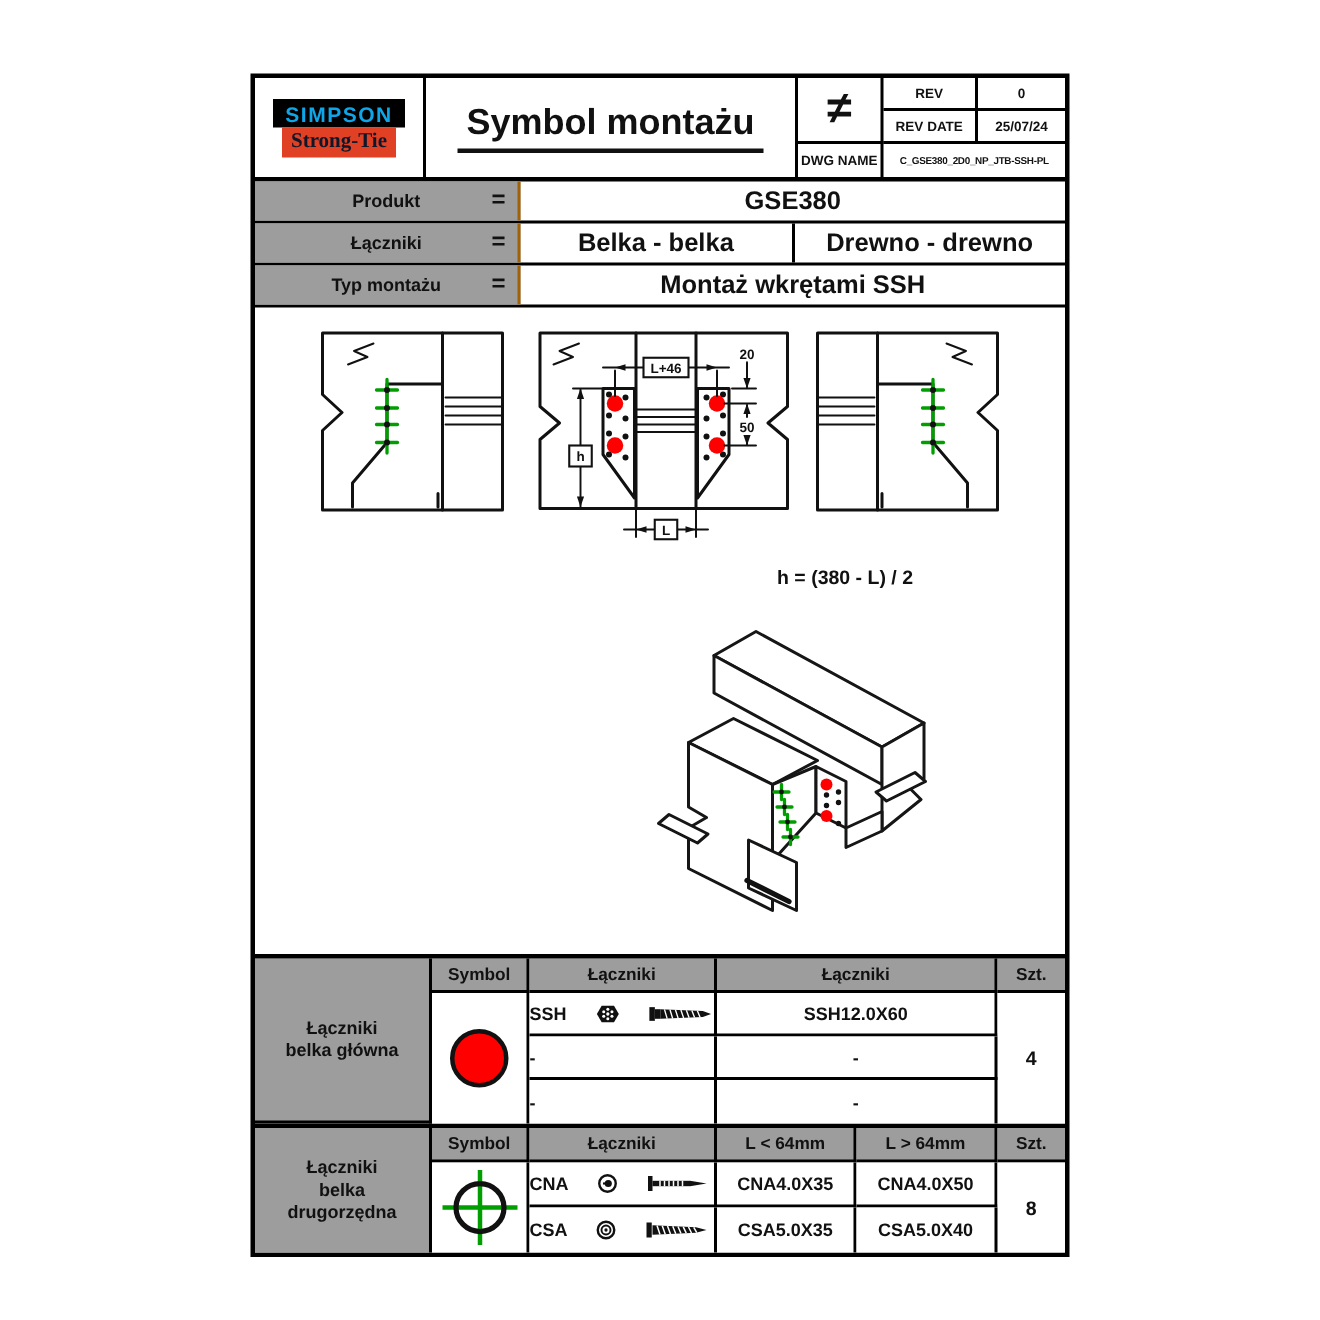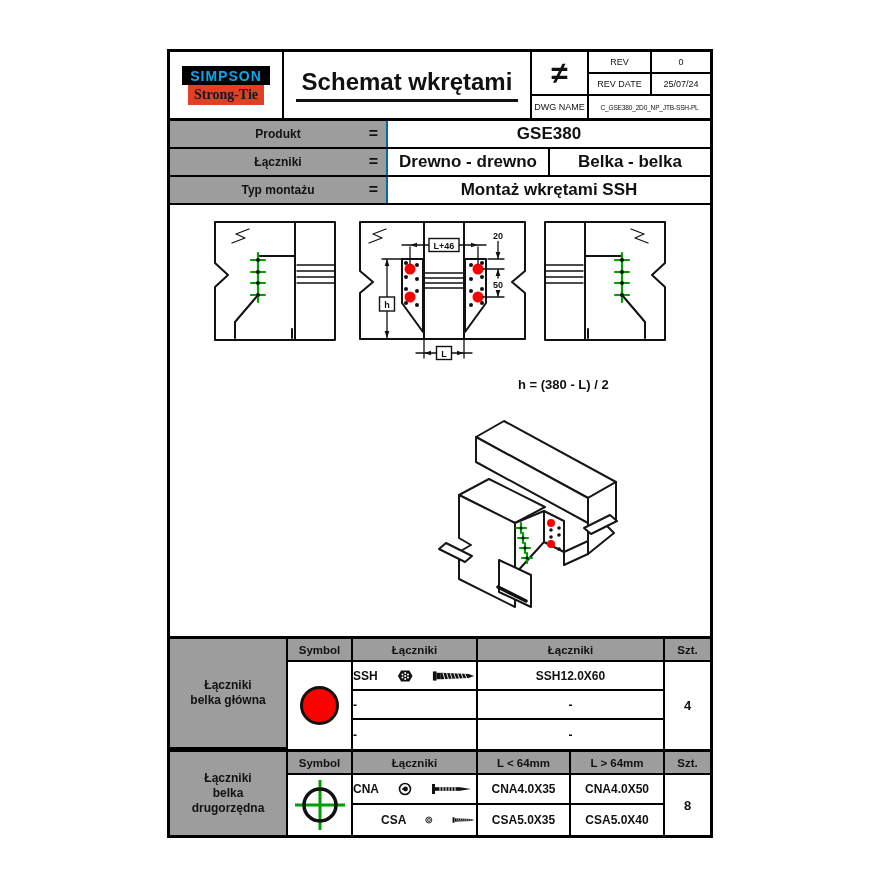--- a/index.html
+++ b/index.html
@@ -7,27 +7,27 @@
   .doc{position:absolute;left:167px;top:49px;width:546px;height:789px;border:3px solid #000;box-sizing:border-box;background:#fff;display:flex;flex-direction:column;}
   .gray{background:#9d9d9d;}
   
   .hdr{height:66px;border-bottom:3px solid #000;display:flex;flex:0 0 auto;}
   .logo-cell{width:112px;border-right:2px solid #000;display:flex;flex-direction:column;align-items:center;justify-content:center;gap:0;}
   .logo-top{background:#000;color:#0ea5e9;font-weight:bold;font-size:14px;letter-spacing:1px;padding:3px 8px 2px;line-height:1;}
   .logo-bot{background:#e04023;color:#0f172a;font-weight:bold;font-size:14px;font-family:"Liberation Serif",serif;padding:3px 6px 3px;line-height:1;}
   .title-cell{flex:1;display:flex;align-items:center;justify-content:center;}
   .title-cell span{font-size:24px;font-weight:800;border-bottom:3px solid #111;padding:0 6px 3px;}
   .rev-block{width:178px;border-left:2px solid #000;display:grid;grid-template-columns:57px 63px 58px;grid-template-rows:22px 22px 22px;}
-  .rb{display:flex;align-items:center;justify-content:center;font-size:9px;font-weight:normal;box-sizing:border-box;}
+  .rb{display:flex;align-items:center;justify-content:center;font-size:9px;font-weight:bold;box-sizing:border-box;}
   .neq{grid-row:1/3;border-right:2px solid #000;border-bottom:2px solid #000;font-size:30px;font-weight:800;line-height:1;}
   .bb{border-bottom:2px solid #000;} .br{border-right:2px solid #000;}
   .dwgv{grid-column:2/4;font-size:6.6px;letter-spacing:-0.2px;}
   
   .p-row{height:26px;border-bottom:2px solid #000;display:flex;flex:0 0 auto;}
-  .p-label{width:218px;border-right:2px solid #0369a1;position:relative;display:flex;align-items:center;justify-content:center;font-weight:bold;font-size:12px;box-sizing:border-box;}
+  .p-label{width:177px;border-right:2px solid #a16207;position:relative;display:flex;align-items:center;justify-content:center;font-weight:bold;font-size:12px;box-sizing:border-box;}
   .p-eq{position:absolute;right:8px;top:50%;transform:translateY(-50%);font-weight:800;font-size:16px;}
   .p-vals{flex:1;display:flex;}
   .p-val{flex:1;display:flex;align-items:center;justify-content:center;font-weight:bold;font-size:17px;}
   .p-val + .p-val{border-left:2px solid #000;}
   
   .draw{flex:1;position:relative;border-bottom:3px solid #000;overflow:hidden;}
   .views{position:absolute;left:0;top:14px;width:100%;display:flex;justify-content:center;gap:13px;align-items:flex-start;}
   .sideview{margin-top:1px;}
   .formula{position:absolute;left:348px;top:172px;font-weight:800;font-size:13px;}
   .iso-wrap{position:absolute;left:256px;top:206px;}
@@ -58,21 +58,21 @@
 <body>
 
 <div class="doc">
 
   <div class="hdr">
     <div class="logo-cell">
       <div class="logo-top">SIMPSON</div>
       <div class="logo-bot">Strong-Tie</div>
     </div>
     <div class="title-cell">
-      <span>Schemat wkrętami</span>
+      <span>Symbol montażu</span>
     </div>
     <div class="rev-block">
       <div class="rb neq">≠</div>
       <div class="rb br bb">REV</div>
       <div class="rb bb">0</div>
       <div class="rb br bb">REV DATE</div>
       <div class="rb bb">25/07/24</div>
       <div class="rb br">DWG NAME</div>
       <div class="rb dwgv">C_GSE380_2D0_NP_JTB-SSH-PL</div>
     </div>
@@ -86,22 +86,22 @@
     <div class="p-vals">
         <div class="p-val">GSE380</div>
       </div>
   </div>
   <div class="p-row">
     <div class="p-label gray">
       <span>Łączniki</span>
       <span class="p-eq">=</span>
     </div>
     <div class="p-vals">
+      <div class="p-val">Belka - belka</div>
       <div class="p-val">Drewno - drewno</div>
-      <div class="p-val">Belka - belka</div>
     </div>
   </div>
   <div class="p-row">
     <div class="p-label gray">
       <span>Typ montażu</span>
       <span class="p-eq">=</span>
     </div>
     <div class="p-vals">
         <div class="p-val">Montaż wkrętami SSH</div>
       </div>
@@ -319,21 +319,21 @@
         <path d="M9,4.2 V7.8 M12,4.2 V7.8 M15,4.2 V7.8 M18,4.2 V7.8 M21,4.2 V7.8 M24,4.2 V7.8" stroke="#fff" stroke-width="1"></path>
         <polygon points="29,4.2 40,6 29,7.8" fill="#111"></polygon>
       </svg>
     </div>
     <div class="c">CNA4.0X35</div>
     <div class="c">CNA4.0X50</div>
     <div class="c noR noB" style="grid-row:2/4;grid-column:6;">
       <span style="font-size:13px;font-weight:bold;">8</span>
     </div>
 
-    <div class="c namecell noB" style="grid-row:3;grid-column:3;margin-left:28px;">
+    <div class="c namecell noB" style="grid-row:3;grid-column:3;">
       <span>CSA</span>
       <svg width="14" height="14" viewBox="0 0 14 14">
         <circle cx="7" cy="7" r="5.5" fill="#fff" stroke="#111" stroke-width="1.6"></circle>
         <circle cx="7" cy="7" r="3" fill="none" stroke="#111" stroke-width="1.3"></circle>
         <circle cx="7" cy="7" r="1.1" fill="#111"></circle>
       </svg>
       <svg width="44" height="12" viewBox="0 0 44 12">
         <rect x="1" y="1" width="3.5" height="10" fill="#111"></rect>
         <polygon points="5,2.8 34,4.2 41,6 34,7.8 5,9.2" fill="#111"></polygon>
         <path d="M8,3 L10,9 M11.5,3.2 L13.5,8.8 M15,3.3 L17,8.7 M18.5,3.5 L20.5,8.5 M22,3.7 L24,8.3 M25.5,3.9 L27.5,8.1 M29,4 L31,8 M32.5,4.2 L34.5,7.8" stroke="#fff" stroke-width="1"></path>

